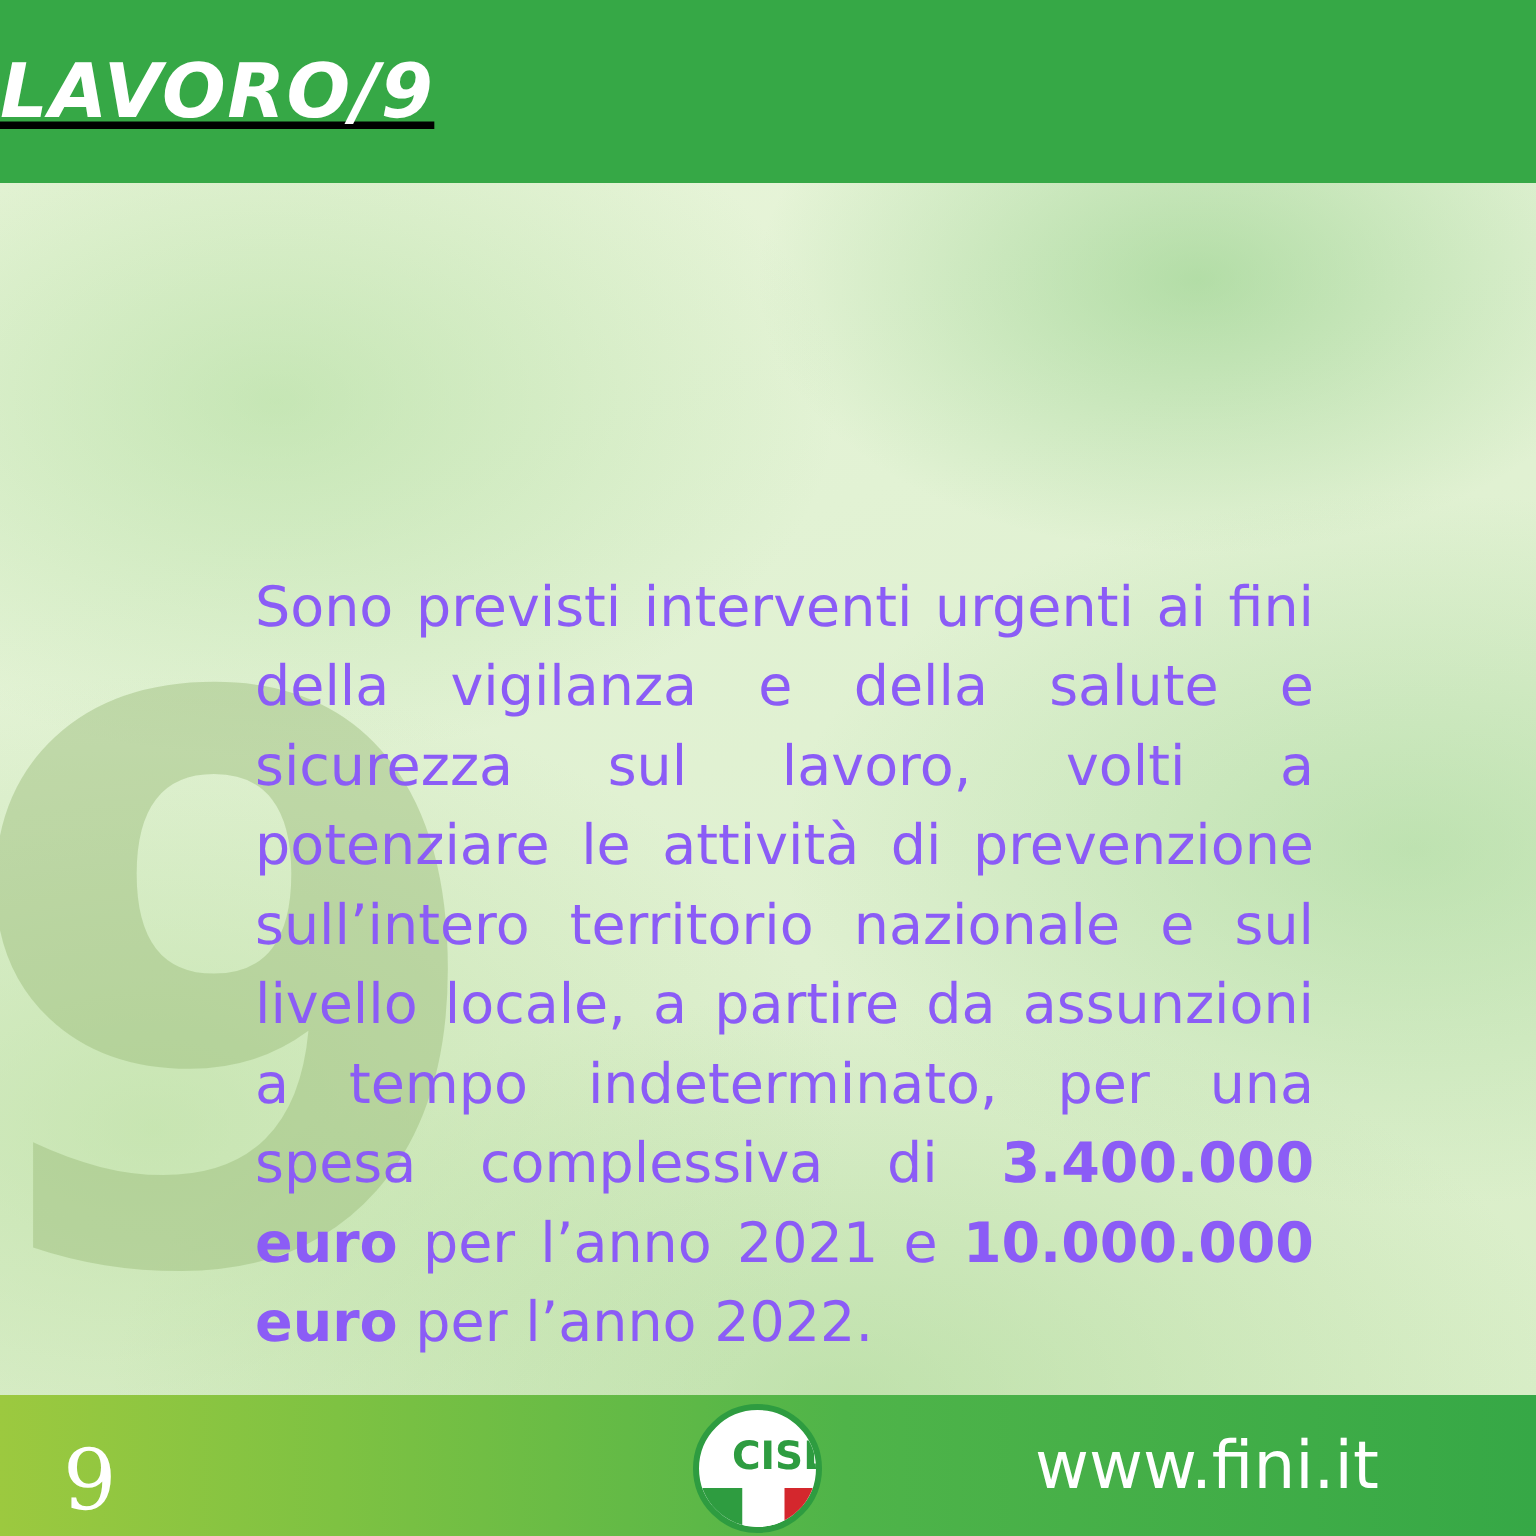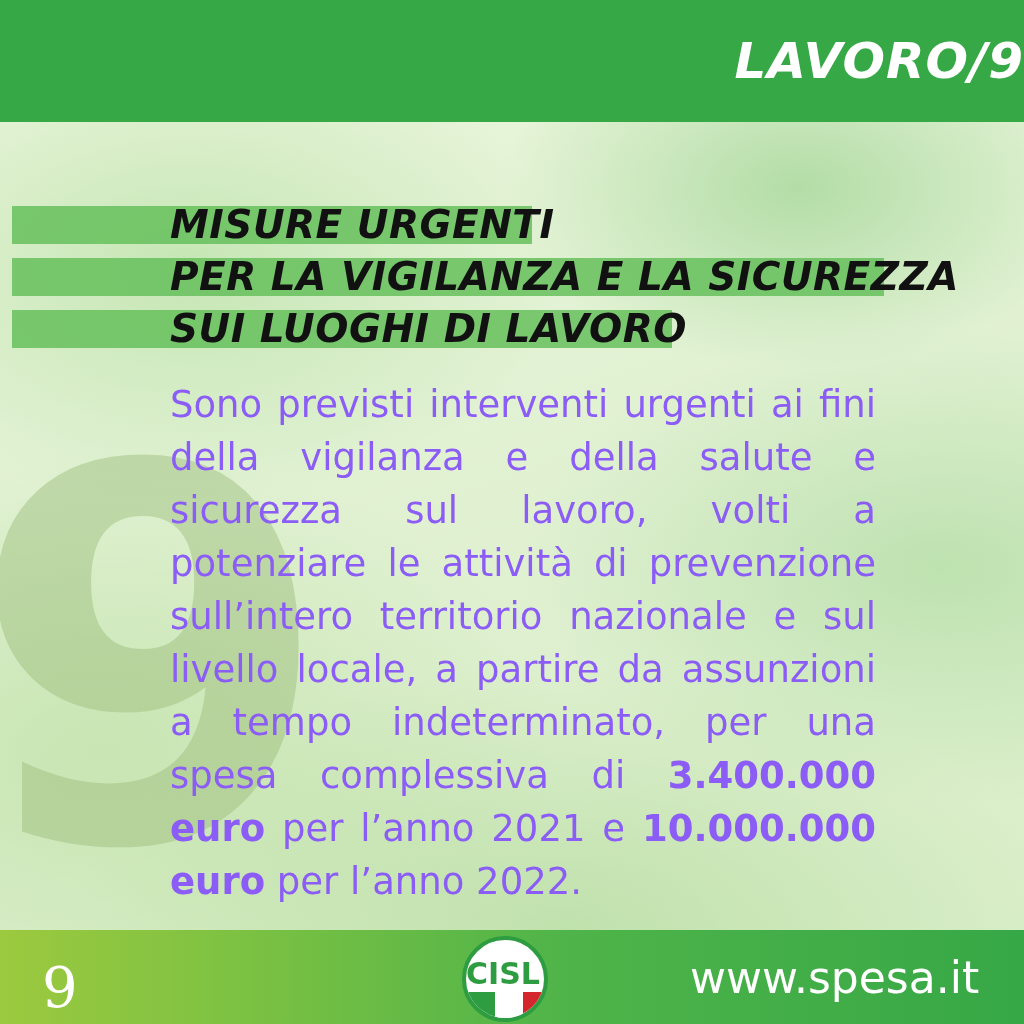--- a/index.html
+++ b/index.html
@@ -23,21 +23,22 @@
 
   
   .header-band {
     position: absolute;
     left: 0; top: 0;
     width: 1024px;
     height: 122px;
     background: #36a846;
     display: flex;
     align-items: center;
-    justify-content: flex-end;
+    justify-content: flex-start;
+    text-decoration: underline;
   }
   .header-title {
     color: #ffffff;
     font-size: 50px;
     font-weight: bold;
     font-style: italic;
     letter-spacing: 1px;
     font-family: "DejaVu Sans", sans-serif;
   }
 
@@ -159,22 +160,22 @@
     background: #ffffff;
     border: 4px solid #2e9c40;
     box-sizing: border-box;
     overflow: hidden;
   }
   .logo-text {
     position: absolute;
     left: 0;
     top: 16px;
     width: 86px;
-    text-align: left;
-    font-size: 30px;
+    text-align: right;
+    font-size: 26px;
     font-weight: bold;
     color: #2e9c40;
     font-family: "DejaVu Sans", sans-serif;
   }
   .logo-flag {
     position: absolute;
     left: 0;
     bottom: 0;
     width: 86px;
     height: 26px;
@@ -190,46 +191,32 @@
 <div class="card">
 
   <div class="header-band">
     <div class="header-title">LAVORO/9</div>
   </div>
 
   <div class="body-area">
     <div class="watermark-nine">9</div>
   </div>
 
-  <div class="title-block">
-    <div class="title-line">
-      <div class="title-hl" style="width:520px"></div>
-      <div class="title-text">MISURE URGENTI</div>
-    </div>
-    <div class="title-line">
-      <div class="title-hl" style="width:872px"></div>
-      <div class="title-text">PER LA VIGILANZA E LA SICUREZZA</div>
-    </div>
-    <div class="title-line">
-      <div class="title-hl" style="width:660px"></div>
-      <div class="title-text">SUI LUOGHI DI LAVORO</div>
-    </div>
-  </div>
 
   <div class="paragraph"><span>Sono previsti interventi urgenti ai fini della vigilanza e della salute e sicurezza sul lavoro, volti a potenziare le attività di prevenzione sull’intero territorio nazionale e sul livello locale, a partire da assunzioni a tempo indeterminato, per una spesa complessiva di </span><b>3.400.000 euro</b><span> per l’anno 2021 e </span><b>10.000.000 euro</b><span> per l’anno 2022.</span></div>
 
   <div class="footer-band"></div>
   <div class="footer-number">9</div>
 
   <div class="logo">
     <div class="logo-circle">
       <div class="logo-text">CISL</div>
       <div class="logo-flag">
         <div class="flag-green"></div>
         <div class="flag-white"></div>
         <div class="flag-red"></div>
       </div>
     </div>
   </div>
 
-  <div class="footer-url">www.spesa.it</div>
+  <div class="footer-url">www.fini.it</div>
 
 </div>
 
 </body></html>

